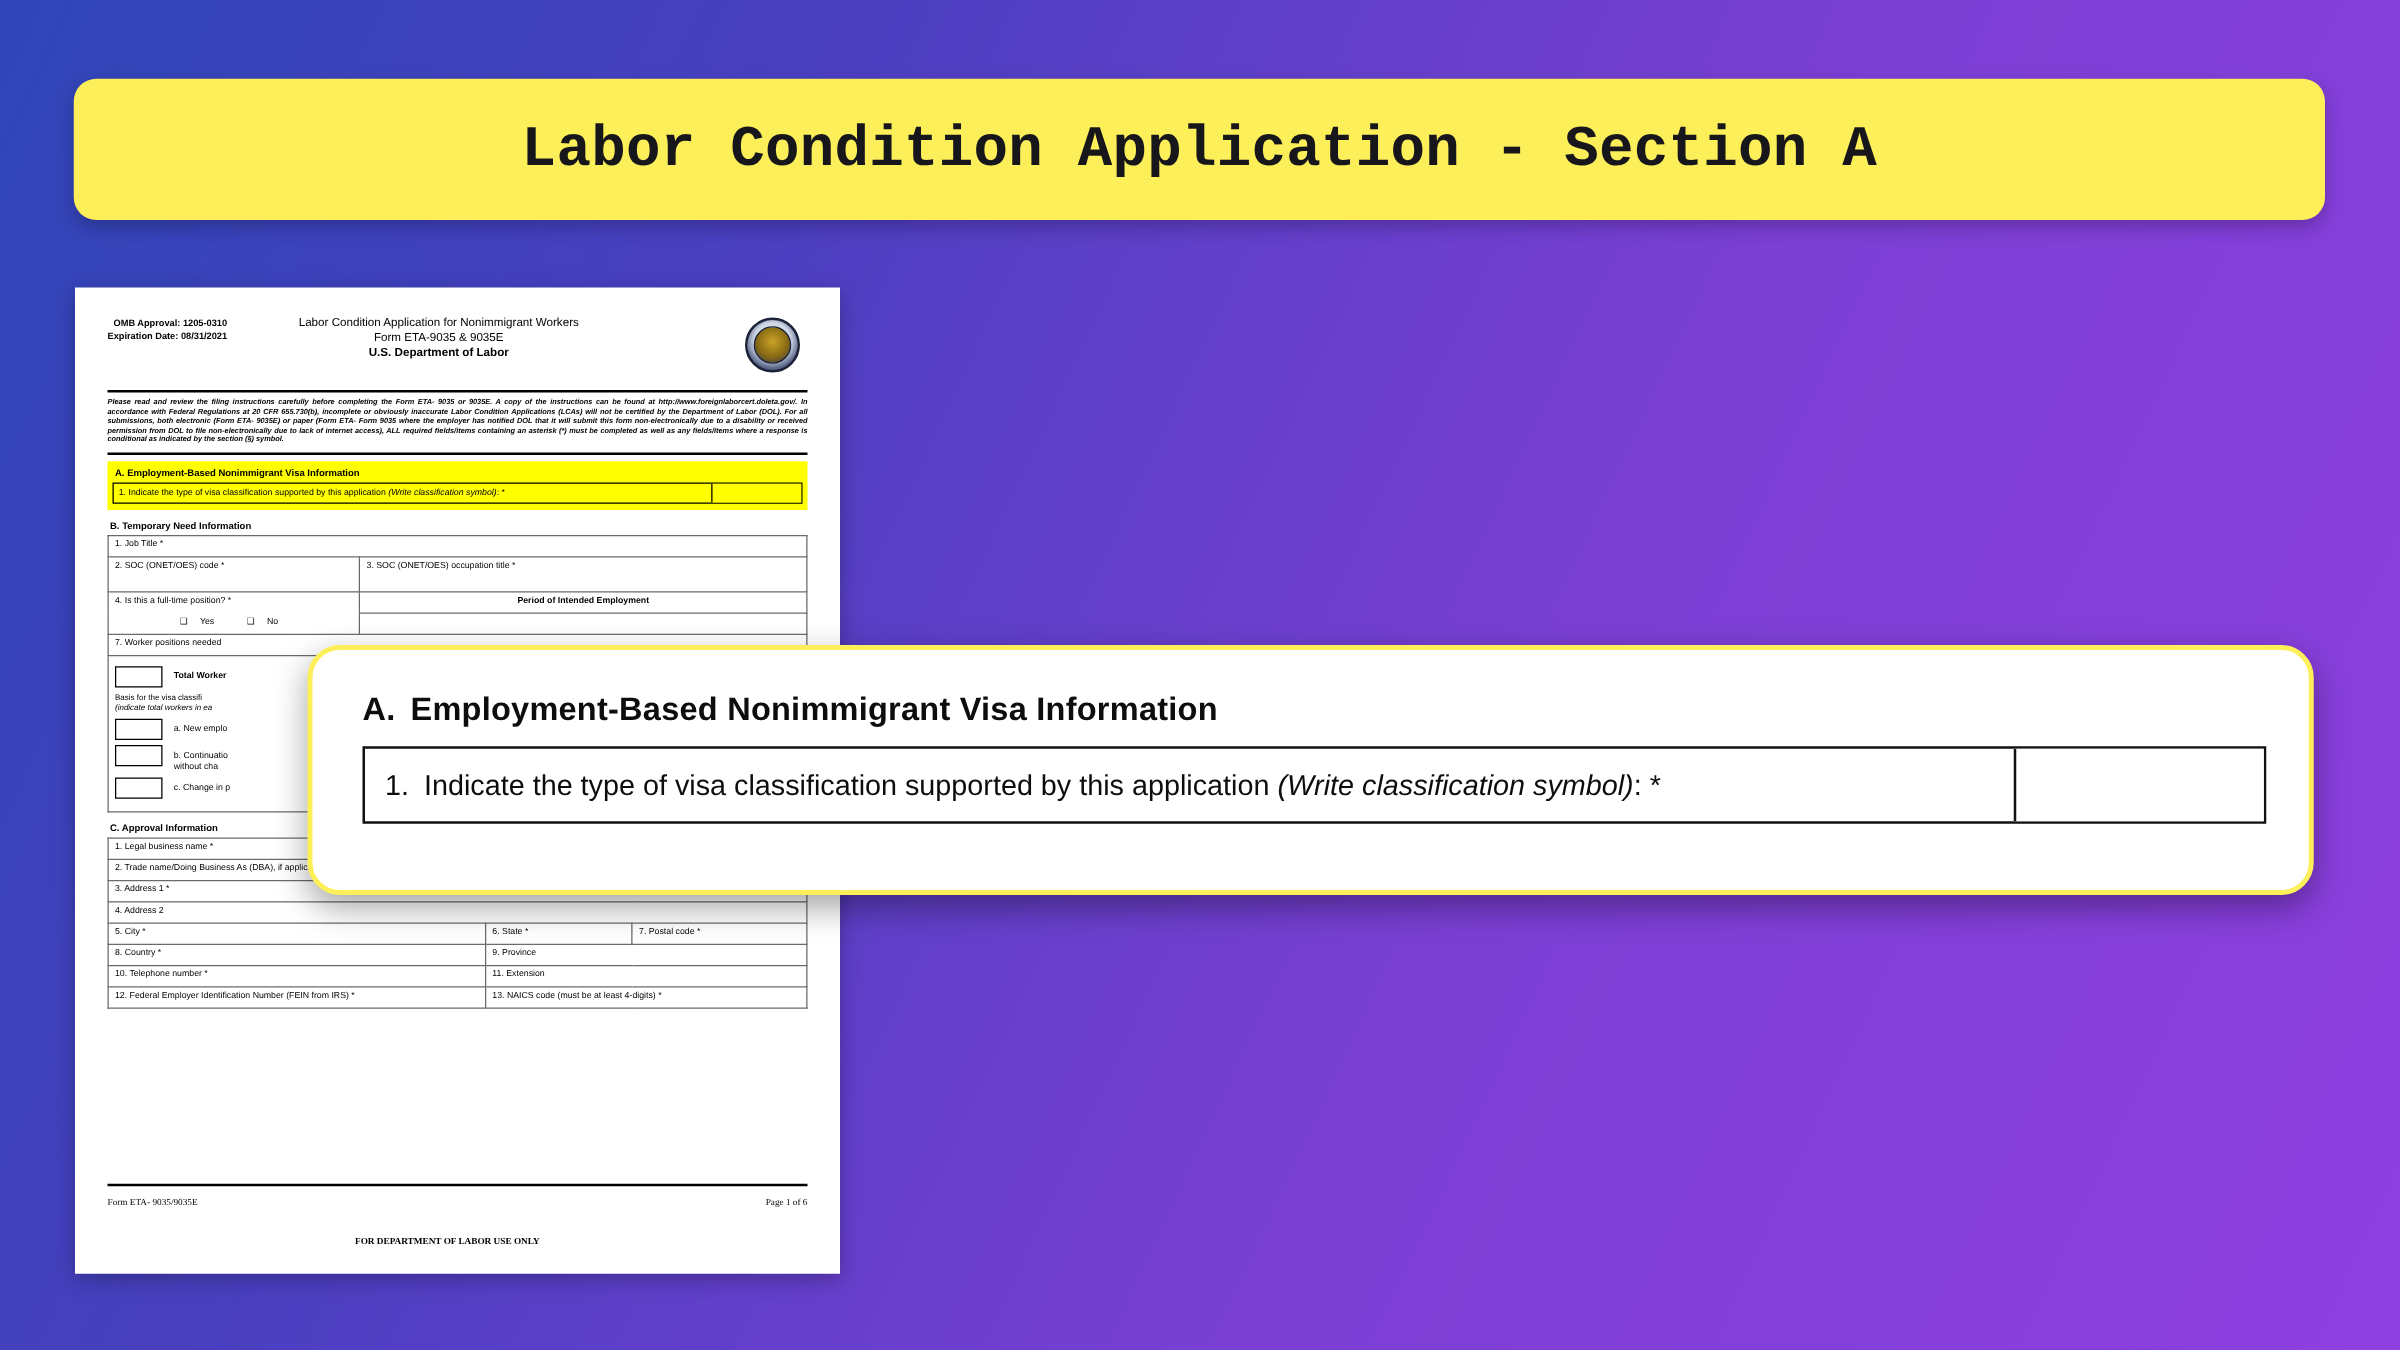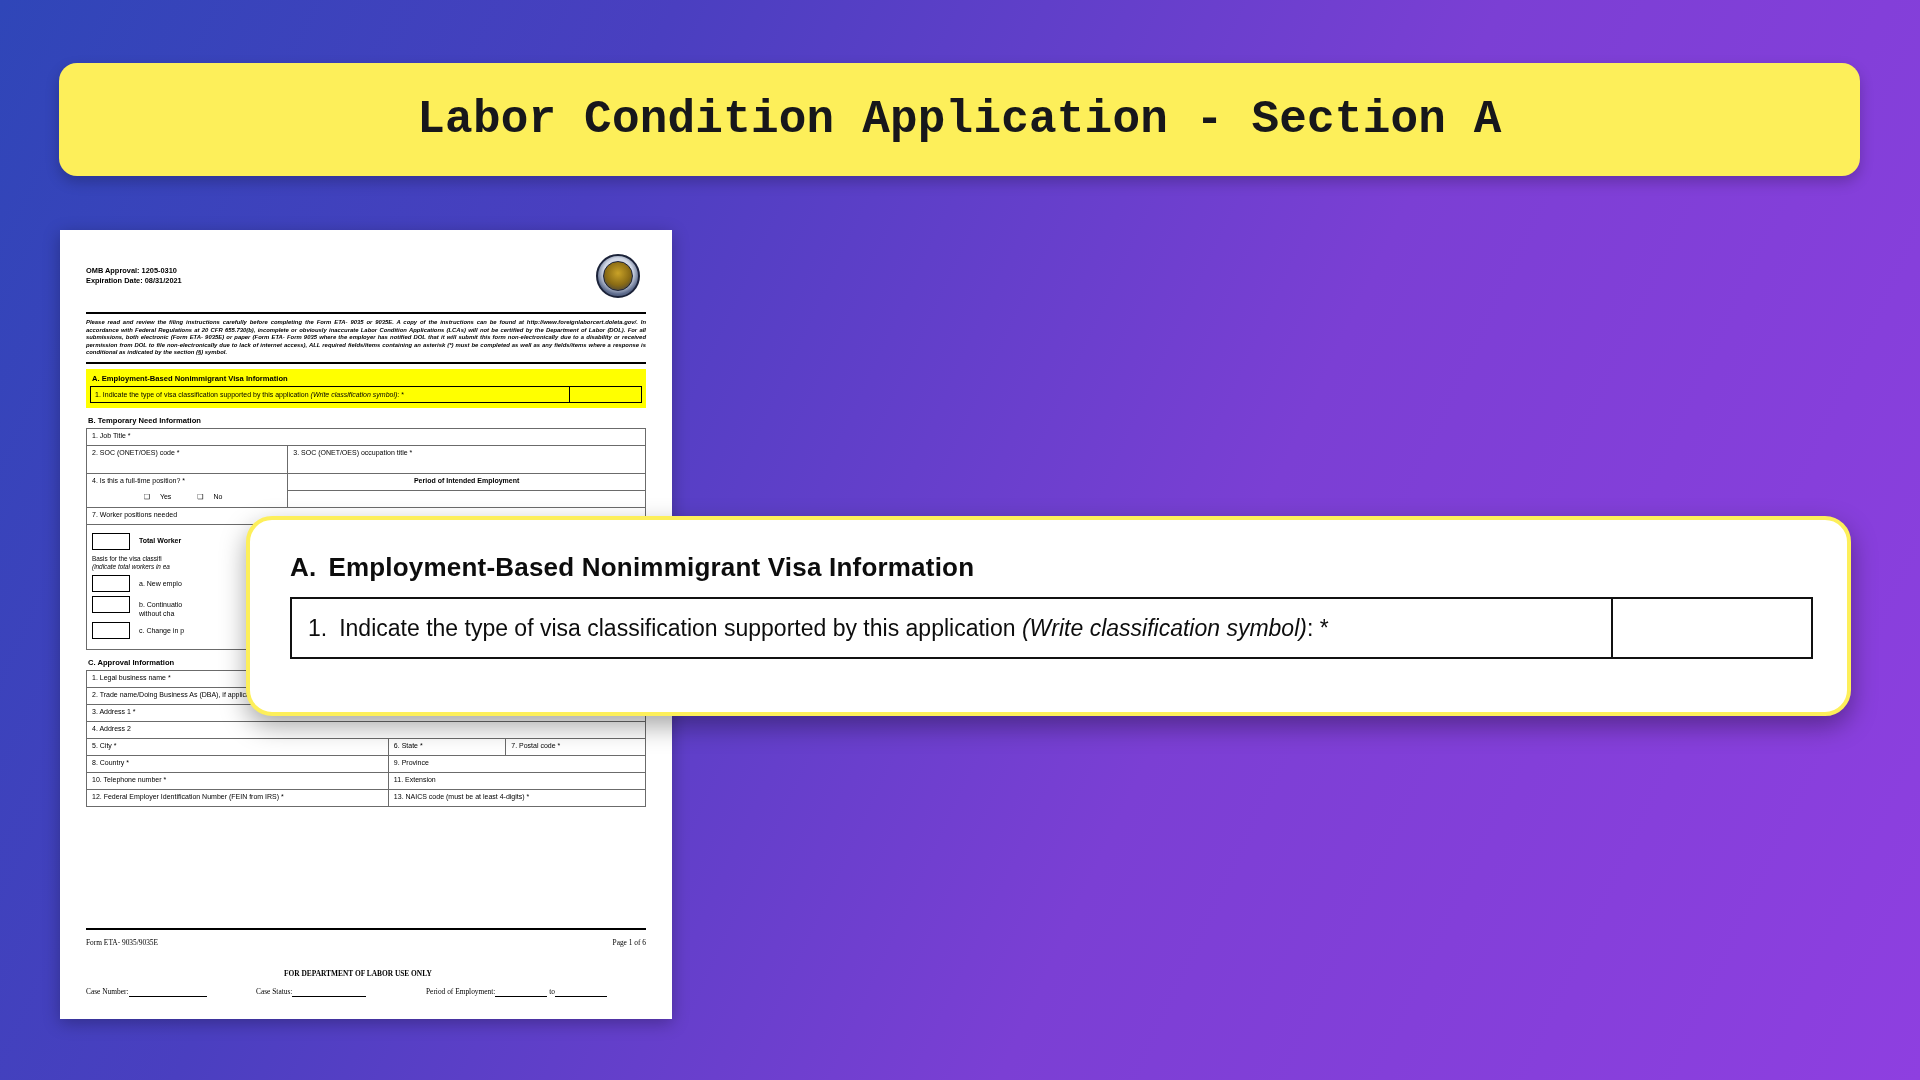--- a/index.html
+++ b/index.html
@@ -38,21 +38,21 @@
     background:#ffffff;
     box-shadow:0 4px 16px rgba(0,0,0,.28);
     padding:22px 26px 10px 26px;
     font-family:"Liberation Sans", sans-serif;
     color:#000;
     overflow:hidden;
   }
 
   
   .doc-head { position:relative; height:56px; }
-  .omb { position:absolute; left:0; top:14px; font-size:7.4px; line-height:9.6px; font-weight:600; }
+  .omb { position:absolute; left:0; top:2px; font-size:7.4px; line-height:9.6px; font-weight:600;text-align:right; }
   .doc-titles { text-align:center; padding:0 70px 0 40px; }
   .doc-titles .t1 { font-size:9.3px; line-height:12px; }
   .doc-titles .t2 { font-size:9.3px; line-height:12px; }
   .doc-titles .t3 { font-size:9.3px; line-height:12px; font-weight:bold; }
   .seal {
     position:absolute; right:6px; top:2px;
     width:44px; height:44px; border-radius:50%;
     background:radial-gradient(circle at 50% 42%, #f2f4f8 0%, #cfd6e4 48%, #5d6b8c 70%, #2b3550 100%);
     border:2px solid #1b2238;
     display:flex; align-items:center; justify-content:center;
@@ -163,20 +163,25 @@
   <div class="banner-title">Labor Condition Application - Section A</div>
 </div>
 
 <div class="page">
 
   <div class="doc-head">
     <div class="omb">
       <div>OMB Approval: 1205-0310</div>
       <div>Expiration Date: 08/31/2021</div>
     </div>
+    <div class="doc-titles">
+      <div class="t1">Labor Condition Application for Nonimmigrant Workers</div>
+      <div class="t2">Form ETA-9035 &amp; 9035E</div>
+      <div class="t3">U.S. Department of Labor</div>
+    </div>
     <div class="seal">
       <div class="seal-inner"></div>
     </div>
   </div>
 
   <hr class="hr-thick">
 
   <p class="instructions">Please read and review the filing instructions carefully before completing the Form ETA- 9035 or 9035E.  A copy of the instructions can be found at http://www.foreignlaborcert.doleta.gov/.  In accordance with Federal Regulations at 20 CFR 655.730(b), incomplete or obviously inaccurate Labor Condition Applications (LCAs) will not be certified by the Department of Labor (DOL).  For all submissions, both electronic (Form ETA- 9035E) or paper (Form ETA- Form 9035 where the employer has notified DOL that it will submit this form non-electronically due to a disability or received permission from DOL to file non-electronically due to lack of internet access), ALL required fields/items containing an asterisk (*) must be completed as well as any fields/items where a response is conditional as indicated by the section (§) symbol.</p>
 
   <hr class="hr-thick">
@@ -292,32 +297,20 @@
   </tbody>
     </table>
 
   <div class="doc-foot">
     <hr class="hr-thick">
     <div class="foot-row1">
       <div class="f1">Form ETA- 9035/9035E</div>
       <div class="f2">FOR DEPARTMENT OF LABOR USE ONLY</div>
       <div class="f3">Page 1 of 6</div>
     </div>
-    <div class="foot-row2">
-      <div class="g1">
-        <span>Case Number:</span><span class="ul-line" style="width:78px">&nbsp;</span>
-      </div>
-      <div class="g2">
-        <span>Case Status:</span><span class="ul-line" style="width:74px">&nbsp;</span>
-      </div>
-      <div class="g3">
-        <span>Period of Employment:</span><span class="ul-line" style="width:52px">&nbsp;</span>
-        <span>to</span><span class="ul-line" style="width:52px">&nbsp;</span>
-      </div>
-    </div>
   </div>
 </div>
 
 <div class="callout">
   <div class="callout-title">
     <span class="ltr">A.</span><span>Employment-Based Nonimmigrant Visa Information</span>
   </div>
   <div class="callout-row">
     <div class="callout-q">
       <span class="num">1.</span>

